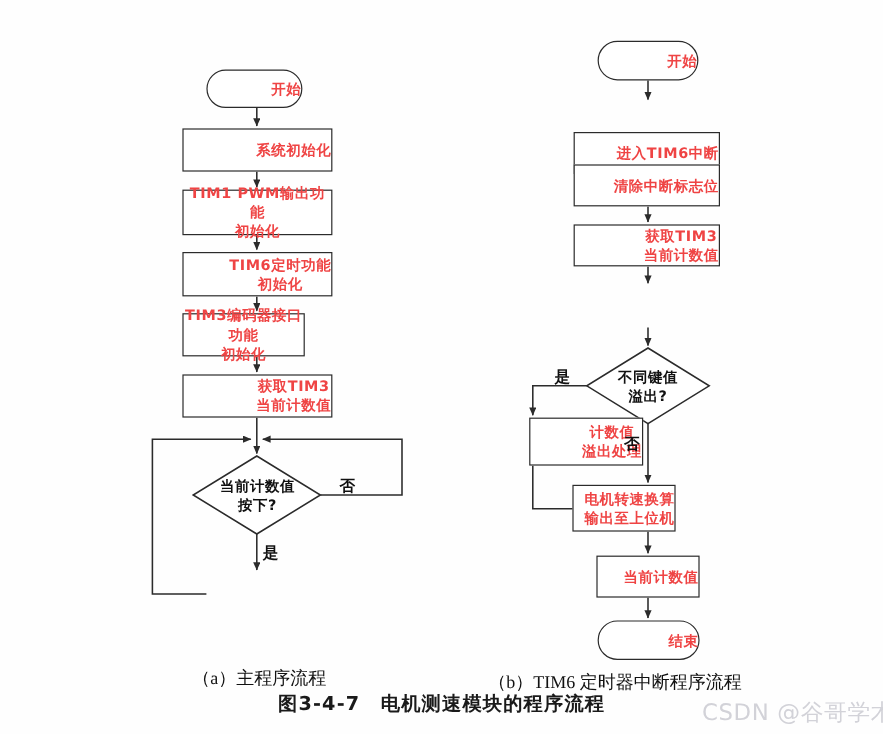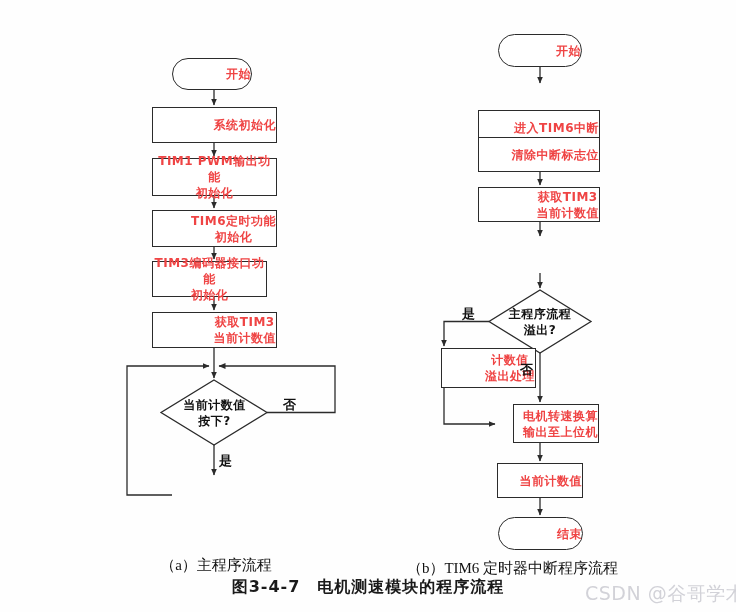--- a/index.html
+++ b/index.html
@@ -76,40 +76,40 @@
       <polygon points="540,290 591,321.5 540,353 489,321.5" fill="#ffffff"></polygon>
     </g>
   </svg>
 
   <div class="node terminal" style="left:172px; top:58px;  width:80px;  height:32px;"><span>开始</span></div>
   <div class="node" style="left:152px; top:107px; width:125px; height:36px;"><span>系统初始化</span></div>
   <div class="node" style="left:152px; top:158px; width:125px; height:38px;"><span>TIM1 PWM输出功能
 初始化</span></div>
   <div class="node" style="left:152px; top:210px; width:125px; height:37px;"><span>TIM6定时功能
 初始化</span></div>
-  <div class="node" style="left:152px; top:261px; width:115px; height:36px;"><span>TIM3编码器接口功能
+  <div class="node" style="left:152px; top:261px; width:102px; height:36px;"><span>TIM3编码器接口功能
 初始化</span></div>
   <div class="node" style="left:152px; top:312px; width:125px; height:36px;"><span>获取TIM3
 当前计数值</span></div>
   <div class="dtext" style="left:162px; top:380px; width:105px; height:65px;"><span>当前计数值
 按下?</span></div>
   <div class="branch" style="left:219px; top:452px;">是</div>
   <div class="branch" style="left:283px; top:396px;">否</div>
   <div class="sublabel" style="left:116px; top:556px; width:200px;">（a）主程序流程</div>
 
   <div class="node terminal" style="left:498px; top:34px;  width:84px; height:33px;"><span>开始</span></div>
   <div class="node" style="left:478px; top:85px;  width:122px; height:35px;margin-top:25px;"><span>进入TIM6中断</span></div>
   <div class="node" style="left:478px; top:137px; width:122px; height:35px;"><span>清除中断标志位</span></div>
   <div class="node" style="left:478px; top:187px; width:122px; height:35px;"><span>获取TIM3
 当前计数值</span></div>
-  <div class="dtext" style="left:489px; top:290px; width:102px; height:63px;"><span>主程序流程
+  <div class="dtext" style="left:489px; top:290px; width:102px; height:63px;"><span>不同键值
 溢出?</span></div>
   <div class="node" style="left:397px; top:348px; width:95px; height:40px;margin-left:44px;"><span>计数值
 溢出处理</span></div>
-  <div class="node" style="left:513px; top:404px; width:86px; height:39px;"><span>电机转速换算
+  <div class="node" style="left:477px; top:404px; width:86px; height:39px;"><span>电机转速换算
 输出至上位机</span></div>
   <div class="node" style="left:497px; top:463px; width:86px; height:35px;"><span>当前计数值</span></div>
   <div class="node terminal" style="left:498px; top:517px; width:85px; height:33px;"><span>结束</span></div>
   <div class="branch" style="left:462px; top:305px;">是</div>
   <div class="branch" style="left:520px; top:361px;">否</div>
   <div class="sublabel" style="left:405px; top:559px; width:215px;">（b）TIM6 定时器中断程序流程</div>
 
   <div class="caption" style="left:180px; top:577px; width:376px;">图3-4-7　电机测速模块的程序流程</div>
   <div class="watermark" style="left:585px; top:581px;">CSDN @谷哥学术</div>
 

